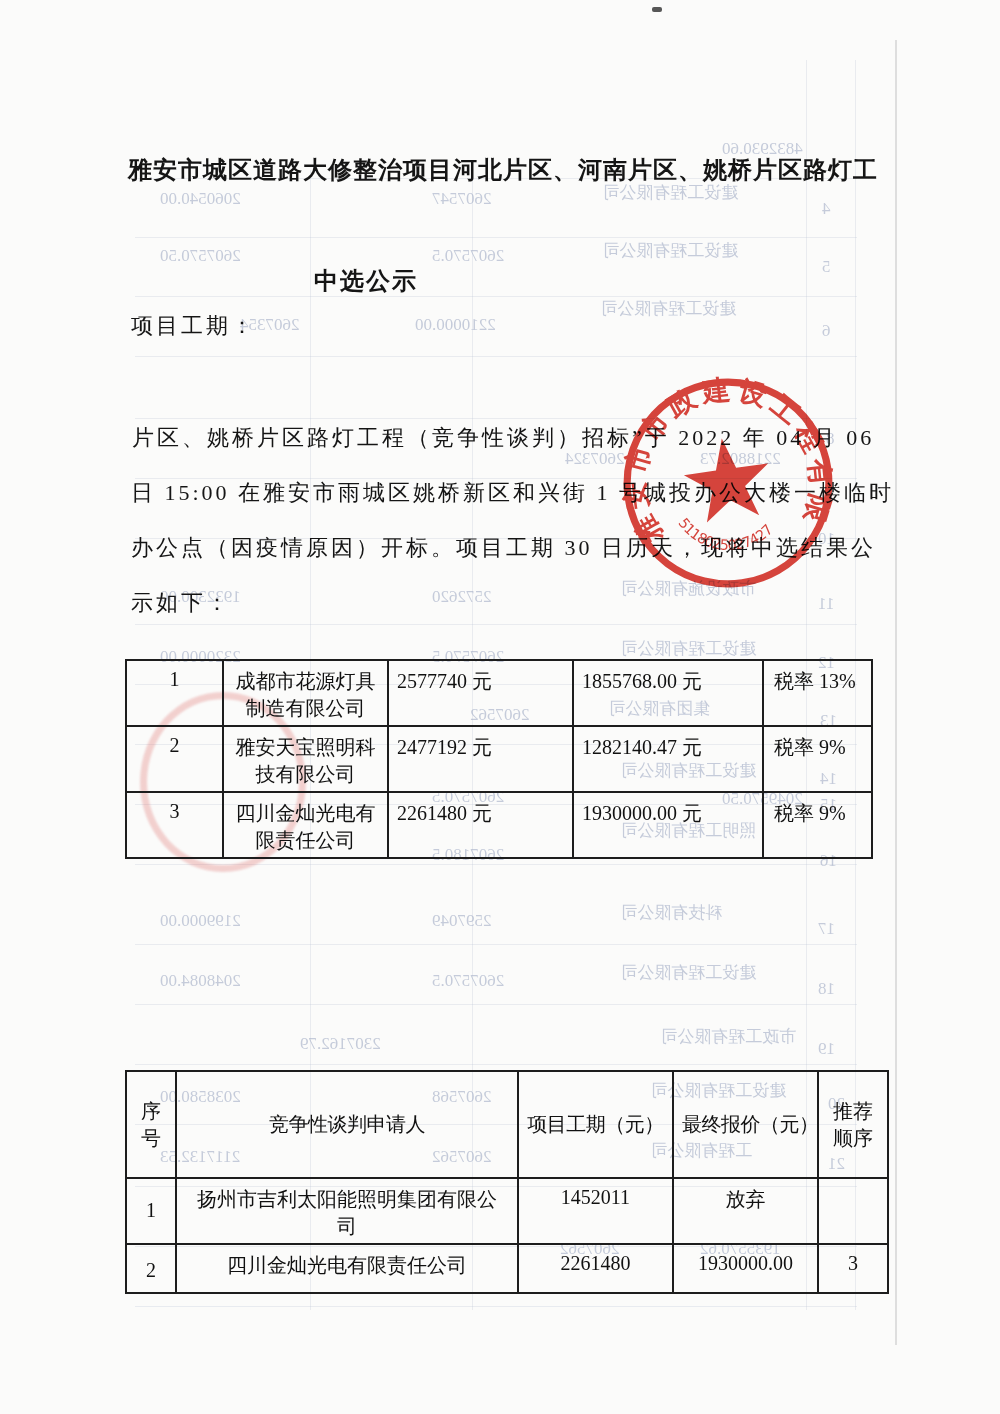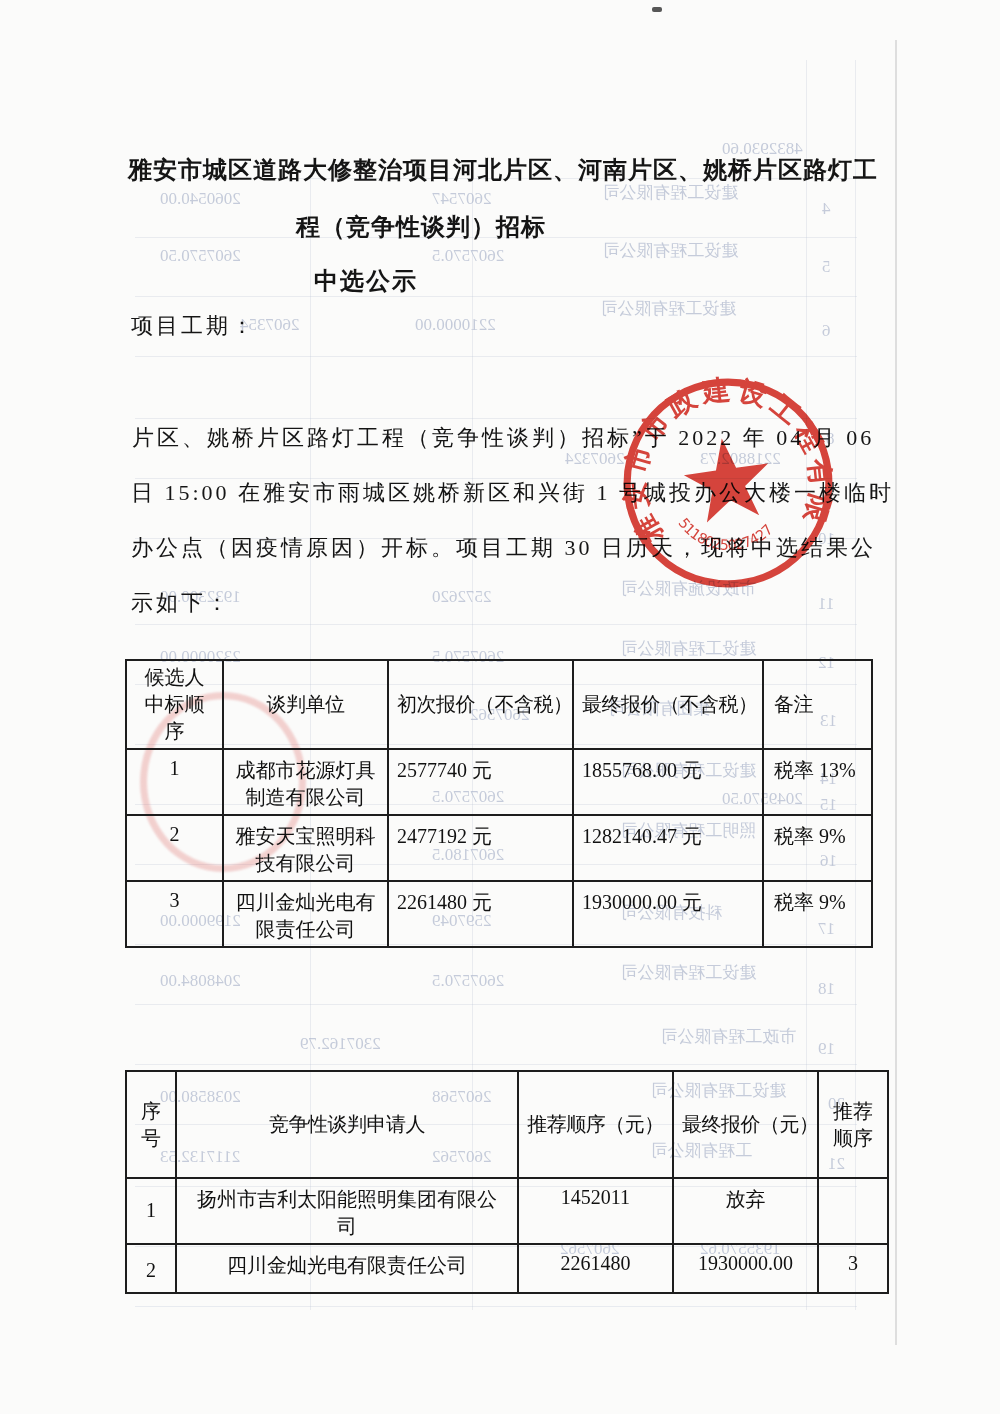--- a/index.html
+++ b/index.html
@@ -124,47 +124,39 @@
       <div class="bleed-vline" style="left: 310px; top: 170px; height: 1140px;"></div>
       <div class="bleed-vline" style="left: 472px; top: 170px; height: 1140px;"></div>
       <div class="bleed-vline" style="left: 806px; top: 60px; height: 1250px;"></div>
       <div class="bleed-vline" style="left: 855px; top: 60px; height: 1250px;"></div>
     </div>
 
   <div class="speck"></div>
   <div class="scan-edge"></div>
 
   <div class="abs title" style="left:128px;top:146px;width:724px;text-align:center;">雅安市城区道路大修整治项目河北片区、河南片区、姚桥片区路灯工</div>
-  <div class="abs title" style="left:296px;top:203px;">程（竞争性谈判）招标</div>
   <div class="abs title" style="left:314px;top:257px;letter-spacing:2px;text-align:right;">中选公示</div>
 
   <div class="abs body-line" style="left:131px;top:303px;">项目工期：</div>
   <div class="abs body-line" style="left:132px;top:415px;">片区、姚桥片区路灯工程（竞争性谈判）招标”于 2022 年 04 月 06</div>
   <div class="abs body-line" style="left:131px;top:470px;">日 15:00 在雅安市雨城区姚桥新区和兴街 1 号城投办公大楼一楼临时</div>
   <div class="abs body-line" style="left:131px;top:525px;">办公点（因疫情原因）开标。项目工期 30 日历天，现将中选结果公</div>
   <div class="abs body-line" style="left:131px;top:580px;">示如下：</div>
 
   <div class="ghost-seal"></div>
 
   <table class="doc" style="left:125px;top:659px;width:746px;">
     <colgroup>
       <col style="width:97px">
         <col style="width:165px">
         <col style="width:185px">
       <col style="width:190px">
         <col style="width:109px">
     </colgroup>
     <tbody>
-        <tr style="height:57px">
-      <th class="wrap">候选人中标顺序</th>
-      <th>谈判单位</th>
-      <th>初次报价（不含税）</th>
-      <th>最终报价（不含税）</th>
-      <th style="text-align:left;padding-left:10px;">备注</th>
-    </tr>
     <tr style="height:61px">
       <td class="c">1</td>
       <td class="c" style="white-space:normal;">成都市花源灯具制造有限公司</td>
       <td class="l">2577740 元</td>
       <td class="l">1855768.00 元</td>
       <td class="l" style="padding-left:10px;">税率 13%</td>
     </tr>
     <tr style="height:60px">
       <td class="c">2</td>
       <td class="c" style="white-space:normal;border-radius:19px;">雅安天宝照明科技有限公司</td>
@@ -188,21 +180,21 @@
       <col style="width:50px">
         <col style="width:342px">
         <col style="width:155px">
       <col style="width:145px">
         <col style="width:70px">
     </colgroup>
     <tbody>
         <tr style="height:107px">
       <th class="wrap">序号</th>
       <th>竞争性谈判申请人</th>
-      <th>推荐顺序（元）</th>
+      <th>项目工期（元）</th>
       <th>最终报价（元）</th>
       <th class="wrap">推荐顺序</th>
     </tr>
     <tr style="height:55px">
       <td class="c" style="padding-top:20px;">1</td>
       <td class="c" style="white-space:normal;padding:7px 14px 3px;">扬州市吉利太阳能照明集团有限公司</td>
       <td class="c">1452011</td>
       <td class="c">放弃</td>
       <td class="c"></td>
     </tr>

